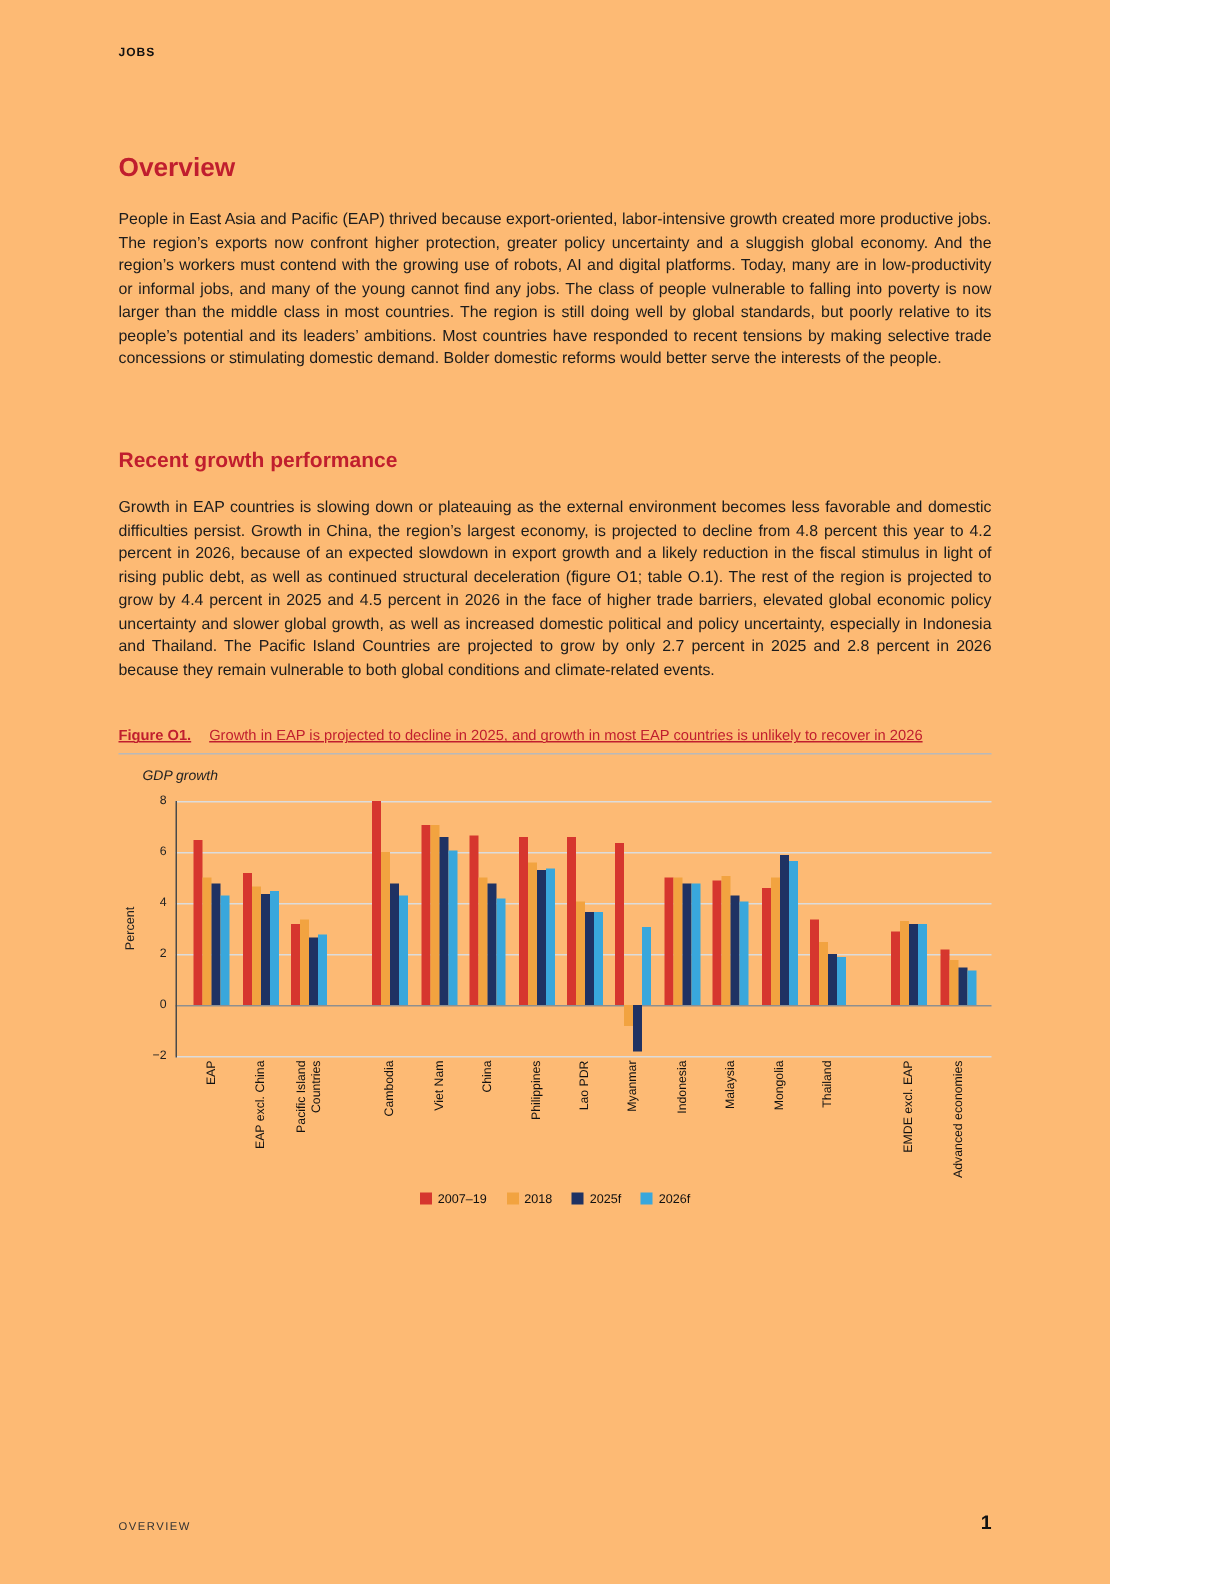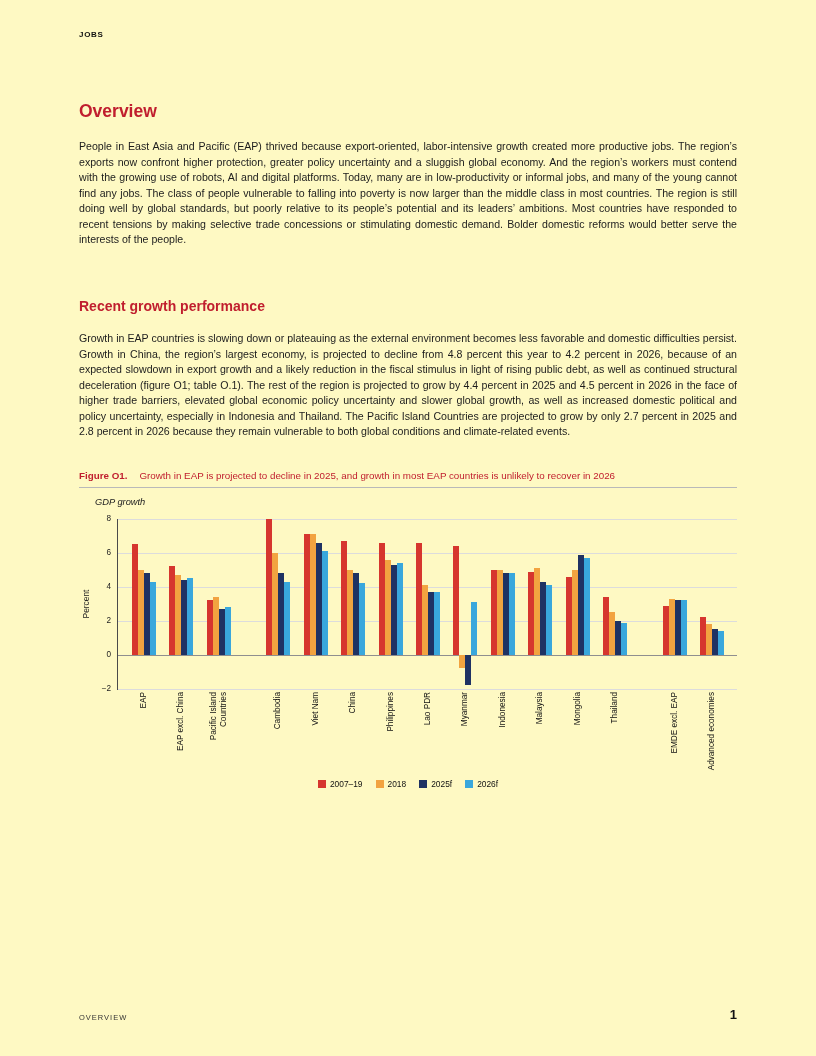--- a/index.html
+++ b/index.html
@@ -2,31 +2,31 @@
 <html><head>
 <meta charset="utf-8">
 <style>
   :root{
     --red:#c01e2e;
     --ink:#1c1c1c;
     --rule:#b9b9b9;
   }
   html,body{margin:0;padding:0;background:#ffffff;}
   .page{
-    width:816px;height:1056px;position:relative;background:#fef9c3;
+    width:740px;height:1056px;position:relative;background:#fdba74;
     font-family:"Liberation Sans","DejaVu Sans",sans-serif;color:var(--ink);
     overflow:hidden;
   }
   .content{padding:30px 79px 0 79px;}
   .kicker{font-size:8px;font-weight:bold;letter-spacing:.7px;color:#111;}
   h1.overview-title{margin:62px 0 0 0;font-size:17.5px;font-weight:bold;color:var(--red);}
   h2.section-title{margin:50px 0 0 0;font-size:14px;font-weight:bold;color:var(--red);}
   p.body-text{margin:17px 0 0 0;font-size:10.6px;line-height:1.47;text-align:justify;color:var(--ink);}
   .figure-block{margin-top:30px;}
-  .figure-header{padding-bottom:6px;border-bottom:1px solid var(--rule);font-size:9.8px;color:var(--red);}
+  .figure-header{padding-bottom:6px;border-bottom:1px solid var(--rule);font-size:9.8px;color:var(--red);text-decoration:underline;}
   .figure-label{font-weight:bold;margin-right:12px;}
   .chart-title{font-style:italic;font-size:9.3px;margin:9px 0 12px 16px;color:#222;}
   
   .chart-area{display:flex;margin-top:4px;}
   .ylabel-wrap{width:16px;height:170px;position:relative;flex:0 0 16px;}
   .ylabel{position:absolute;top:85px;left:7px;transform:translate(-50%,-50%) rotate(-90deg);
     white-space:nowrap;font-size:8.4px;color:#222;}
   .yticks{width:22px;flex:0 0 22px;height:170px;position:relative;font-size:8.2px;color:#222;}
   .ytick{position:absolute;right:6px;text-align:right;}
   .plot-wrap{flex:1;position:relative;}

